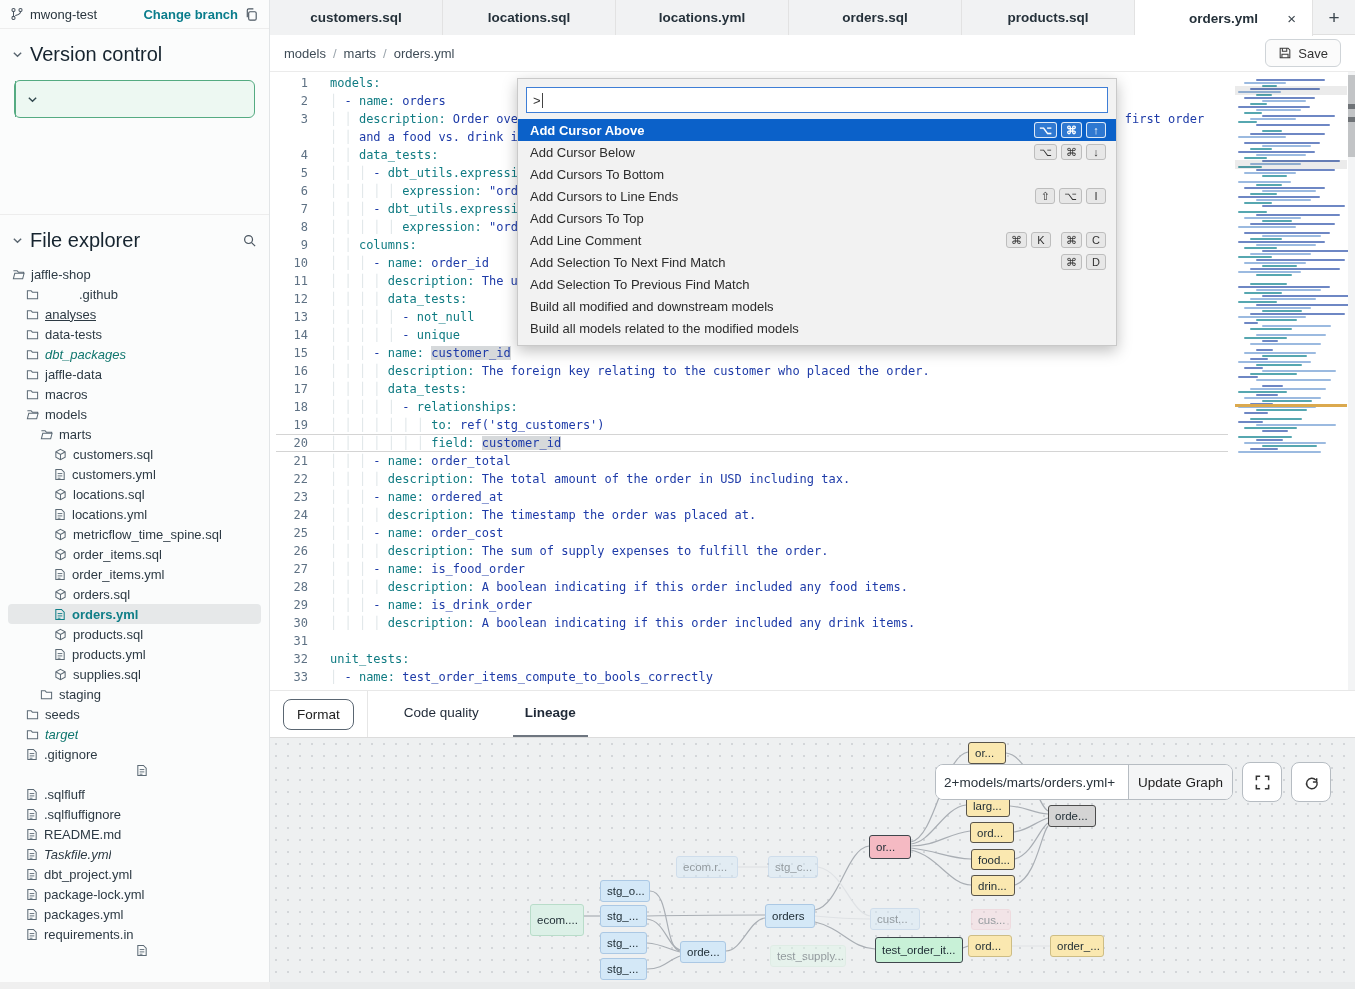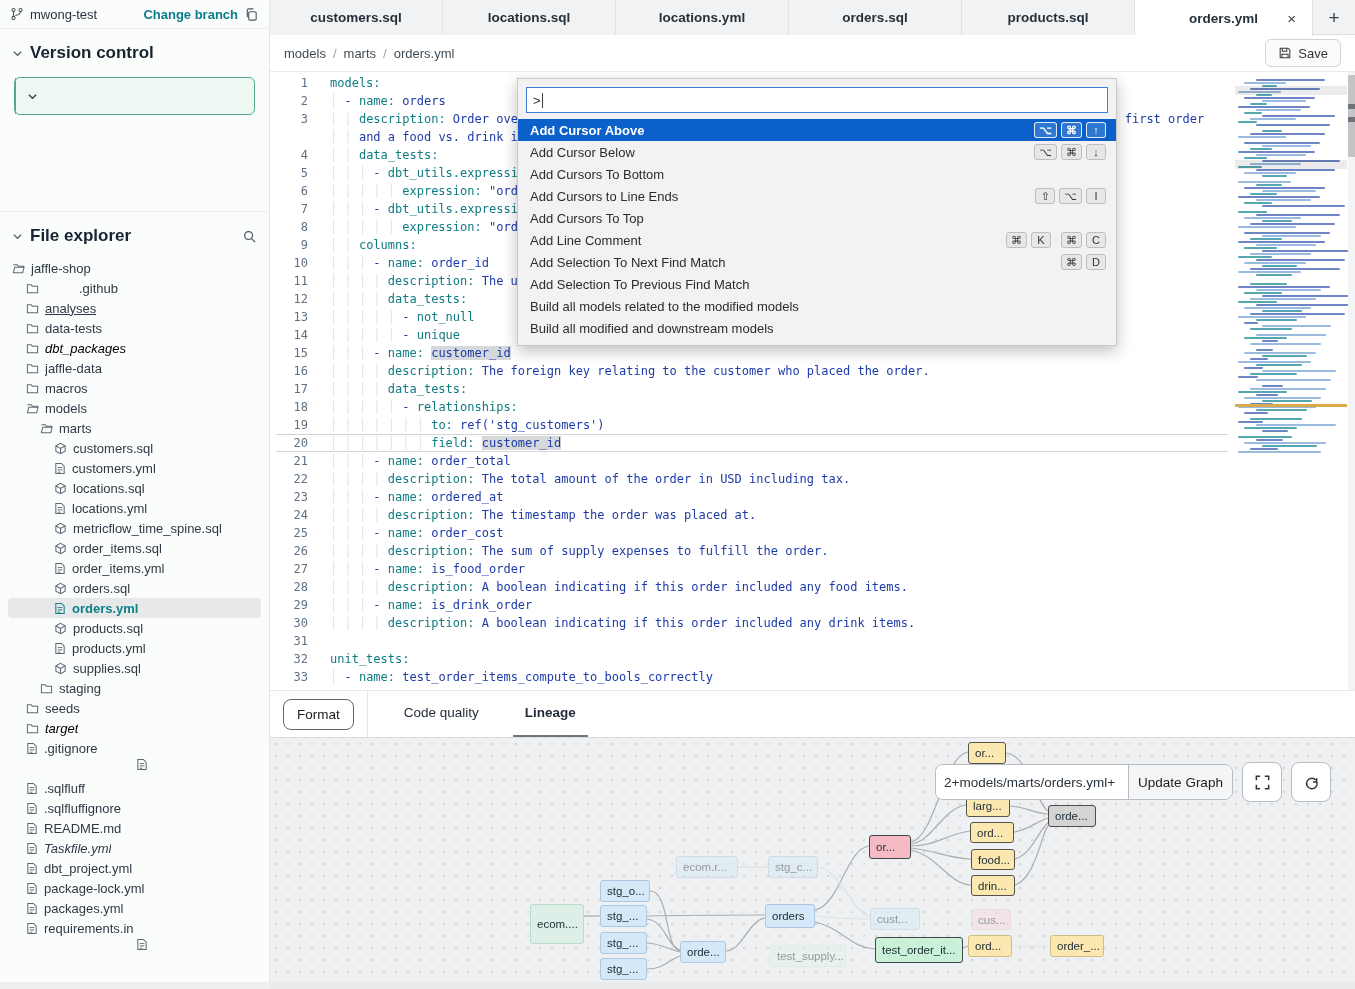--- a/index.html
+++ b/index.html
@@ -6,31 +6,31 @@
   html,body{width:1355px;height:989px;overflow:hidden}
   body{font-family:"Liberation Sans",sans-serif;background:#fff;position:relative;color:#222}
   svg{display:block}
 
   
   #sidebar{position:absolute;left:0;top:0;width:270px;height:989px;background:#fbfcfc;border-right:1px solid #e2e5e7}
   .branch-row{height:29px;display:flex;align-items:center;padding:0 10px;border-bottom:1px solid #ededed;gap:6px}
   .branch-name{font-size:13px;color:#28343d}
   .change-branch{margin-left:auto;font-size:13px;font-weight:bold;color:#0a7d8c;cursor:pointer}
   .section-header{display:flex;align-items:center;gap:7px;padding:14px 12px 10px 12px}
-  .section-title{font-size:17px;font-weight:bold;color:#16242f}
+  .section-title{font-size:20px;font-weight:normal;color:#16242f}
   .pr-button{margin:4px 14px 14px 14px;height:38px;border:1px solid #55ab82;border-radius:6px;background:#edf8f2;display:flex;align-items:stretch;cursor:pointer}
   .pr-main{flex:1;display:flex;align-items:center;gap:8px;padding:0 12px;font-size:13.5px;color:#20333e;white-space:nowrap;overflow:hidden}
   .pr-caret{width:34px;border-left:1px solid #55ab82;display:flex;align-items:center;justify-content:center}
   .fe-wrap{border-top:1px solid #ededed;margin-top:96px}
   .fe-header .search{margin-left:auto}
   #file-tree{padding:2px 0}
   .tree-item{height:20px;display:flex;align-items:center;gap:6px;font-size:13px;color:#2d3a44;cursor:pointer;margin:0 8px;border-radius:4px;padding-right:4px;white-space:nowrap}
   .tree-item.selected{background:#e6e8e9;color:#0f7e87}
   .tree-item.selected .tlabel{color:#0f7e87;font-weight:bold}
-  .tree-item.italic .tlabel{font-style:italic;color:#000000}
+  .tree-item.italic .tlabel{font-style:italic;color:#0f766e}
   .tlabel{overflow:hidden;text-overflow:ellipsis}
 
   
   #main{position:absolute;left:270px;top:0;width:1085px;height:989px}
   #tabbar{position:absolute;left:0;top:0;width:1085px;height:35px;background:#f1f2f3;border-bottom:1px solid #e0e0e0;display:flex}
   .tab{width:173px;height:35px;display:flex;align-items:center;justify-content:center;font-size:13.5px;font-weight:bold;color:#25313a;background:#f1f2f3;border-right:1px solid #e2e2e2;cursor:pointer;position:relative}
   .tab.active{width:178px;background:#fff;height:36px;z-index:2}
   .tab .close{position:absolute;right:16px;font-size:15px;color:#3c464e;font-weight:normal}
   .tab-add{width:44px;height:35px;display:flex;align-items:center;justify-content:center;font-size:19px;color:#3c464e;cursor:pointer}
   #crumbrow{position:absolute;left:0;top:35px;width:1085px;height:37px;background:#fff;border-bottom:1px solid #ebebeb;display:flex;align-items:center;padding:0 14px}
@@ -815,25 +815,25 @@
                 <span class="kbd">⌘</span>
                 <span class="kbd">D</span>
               </span>
             </span>
           </div>
           <div class="pal-row">
             <span>Add Selection To Previous Find Match</span>
             <span class="pal-keys"></span>
           </div>
           <div class="pal-row">
-            <span>Build all models related to the modified models</span>
+            <span>Build all modified and downstream models</span>
             <span class="pal-keys"></span>
           </div>
           <div class="pal-row">
-            <span>Build all modified and downstream models</span>
+            <span>Build all models related to the modified models</span>
             <span class="pal-keys"></span>
           </div>
         </div>
     </div>
   </div>
 
   <div id="btoolbar">
     <button id="format-btn">Format</button>
     <div class="tb-sep"></div>
     <div id="btabs">
@@ -863,21 +863,21 @@
         <path d="M740,68 C756,69 763,75 778,76" fill="none" stroke="#a9aeb4" stroke-width="1.2"></path>
         <path d="M744,94 C759,92 765,84 778,80" fill="none" stroke="#a9aeb4" stroke-width="1.2"></path>
         <path d="M745,121 C763,115 769,91 778,85" fill="none" stroke="#a9aeb4" stroke-width="1.2"></path>
         <path d="M745,147 C766,140 771,96 778,88" fill="none" stroke="#a9aeb4" stroke-width="1.2"></path>
         <path d="M693,210 C695,209 696,209 698,208" fill="none" stroke="#a9aeb4" stroke-width="1.2"></path>
         <path d="M742,208 L780,208" fill="none" stroke="#dfe2e5" stroke-width="1.2"></path>
         <path d="M468,129 L498,129" fill="none" stroke="#dfe2e5" stroke-width="1.2"></path>
         <path d="M548,129 C574,134 580,174 600,178" fill="none" stroke="#dfe2e5" stroke-width="1.2"></path>
       </svg>
     <div id="lnodes">
-        <div class="lnode" style="left: 260px; top: 166px; width: 54px; height: 40px; background: rgb(220, 240, 231); border: 1px solid rgb(184, 220, 201);">ecom....</div>
+        <div class="lnode" style="left: 260px; top: 166px; width: 54px; height: 32px; background: rgb(220, 240, 231); border: 1px solid rgb(184, 220, 201);">ecom....</div>
         <div class="lnode" style="left: 330px; top: 142px; width: 50px; height: 22px; background: rgb(212, 232, 247); border: 1px solid rgb(171, 200, 228);">stg_o...</div>
         <div class="lnode" style="left: 330px; top: 167px; width: 47px; height: 22px; background: rgb(212, 232, 247); border: 1px solid rgb(171, 200, 228);">stg_...</div>
         <div class="lnode" style="left: 330px; top: 194px; width: 47px; height: 22px; background: rgb(212, 232, 247); border: 1px solid rgb(171, 200, 228);">stg_...</div>
         <div class="lnode" style="left: 330px; top: 220px; width: 47px; height: 22px; background: rgb(212, 232, 247); border: 1px solid rgb(171, 200, 228);">stg_...</div>
         <div class="lnode" style="left: 410px; top: 203px; width: 46px; height: 22px; background: rgb(212, 232, 247); border: 1px solid rgb(171, 200, 228);">orde...</div>
         <div class="lnode" style="left: 495px; top: 166px; width: 50px; height: 24px; background: rgb(212, 232, 247); border: 1px solid rgb(171, 200, 228);">orders</div>
         <div class="lnode" style="left: 406px; top: 118px; width: 62px; height: 22px; background: rgb(212, 232, 247); border: 1px solid rgb(171, 200, 228); opacity: 0.45;">ecom.r...</div>
         <div class="lnode" style="left: 498px; top: 118px; width: 50px; height: 22px; background: rgb(212, 232, 247); border: 1px solid rgb(171, 200, 228); opacity: 0.45;">stg_c...</div>
         <div class="lnode" style="left: 599px; top: 97px; width: 42px; height: 24px; background: rgb(245, 186, 195); border: 1.5px solid rgb(63, 70, 76);">or...</div>
         <div class="lnode" style="left: 600px; top: 170px; width: 50px; height: 22px; background: rgb(212, 232, 247); border: 1px solid rgb(171, 200, 228); opacity: 0.45;">cust...</div>

